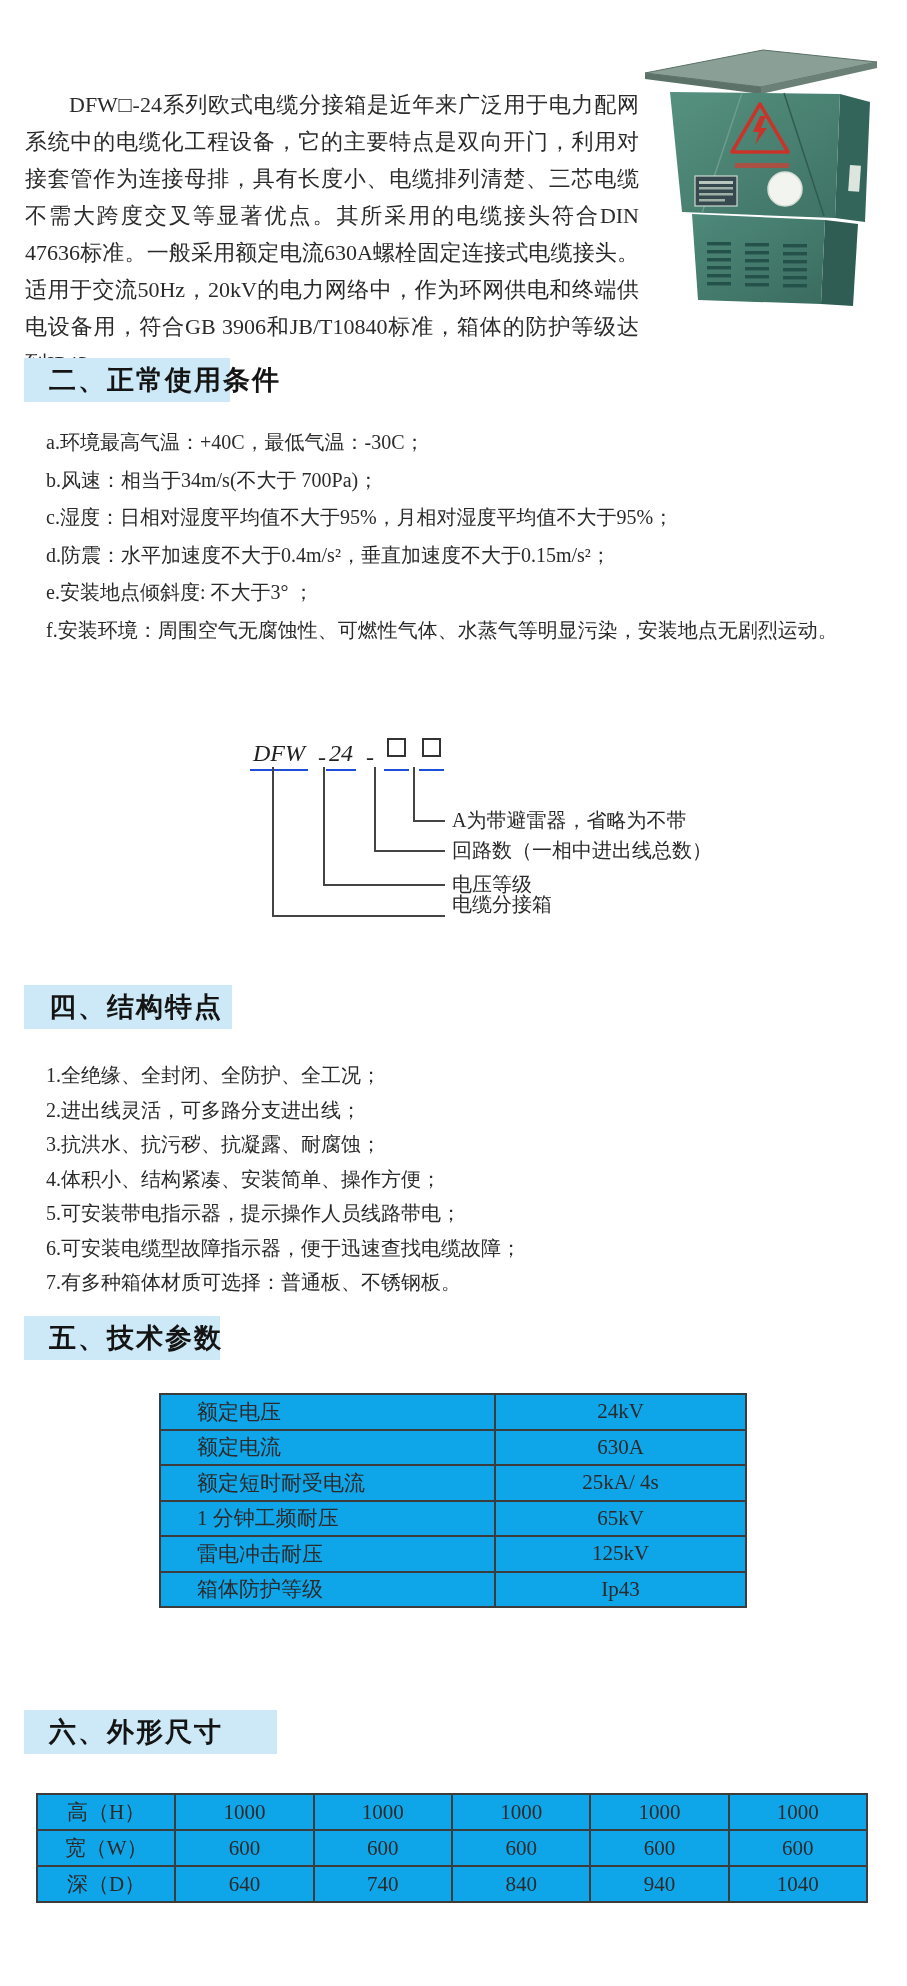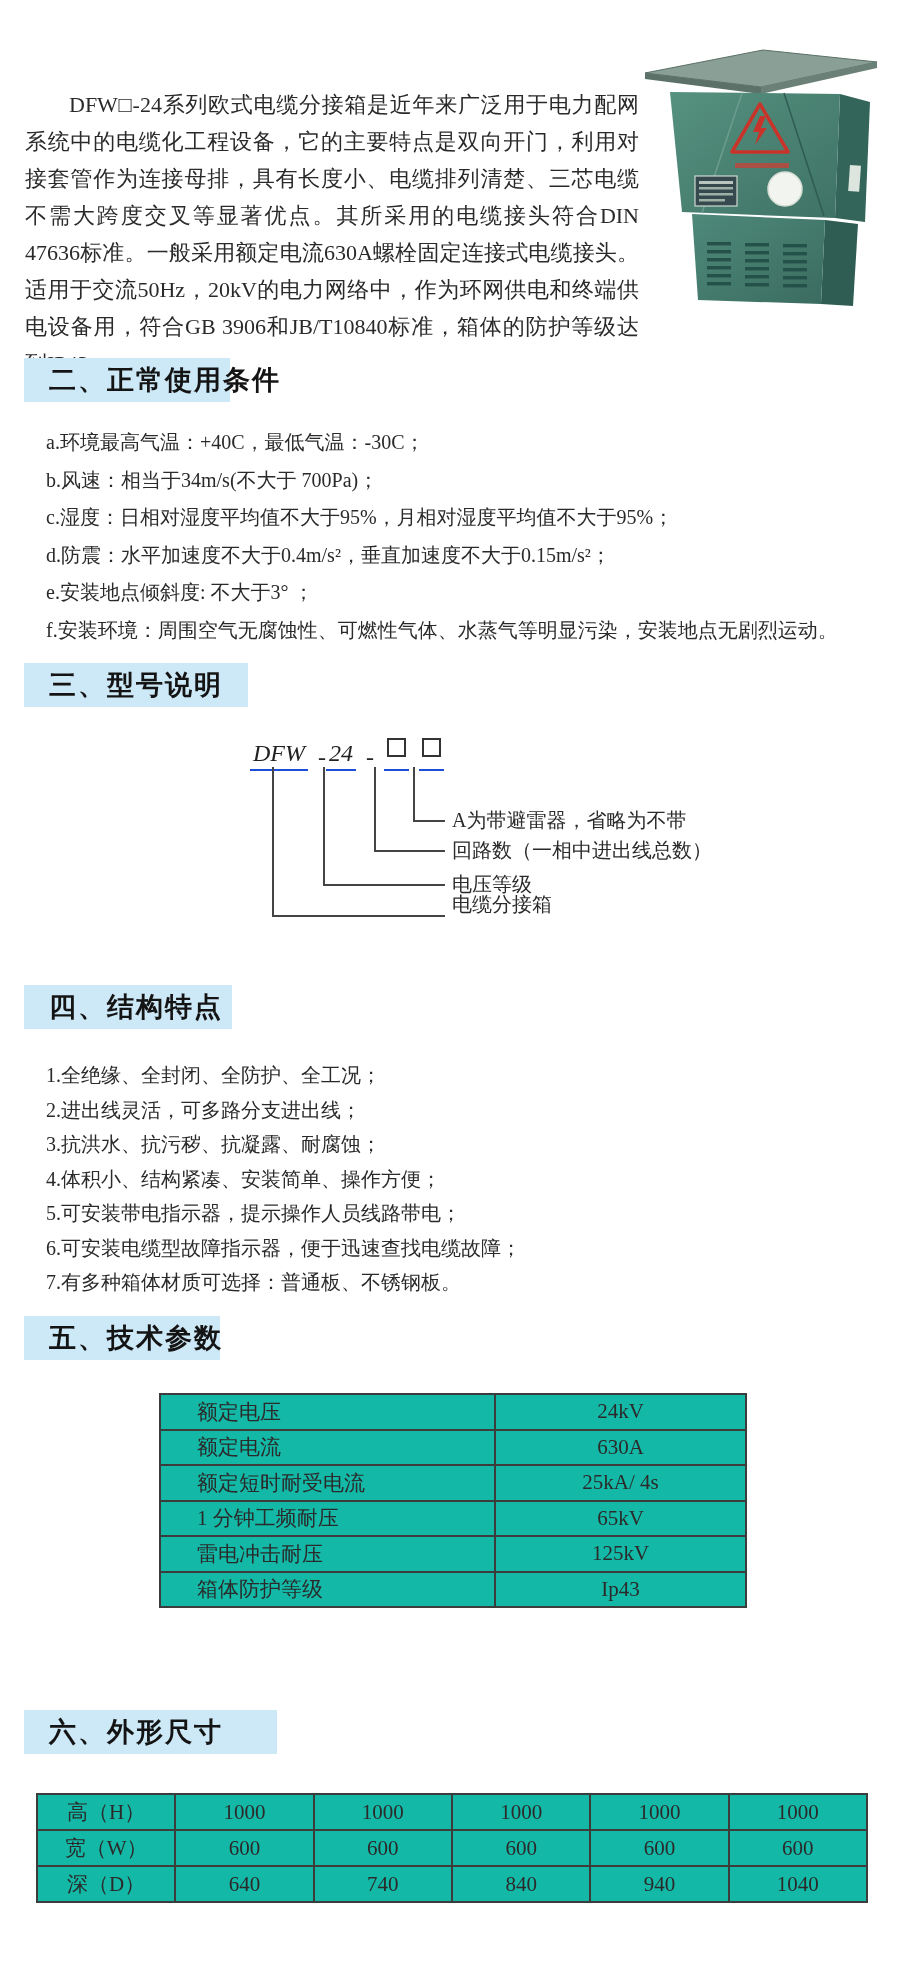--- a/index.html
+++ b/index.html
@@ -24,21 +24,21 @@
 
   
   .diagram{position:absolute;left:0;top:738px;width:907px;height:210px;}
   .model-row{position:absolute;left:250px;top:0;display:flex;align-items:flex-end;font-size:24px;color:#222;}
   .useg{border-bottom:2px solid #1d4ed8;padding:0 3px 2px 3px;font-style:italic;}
   .mgap{margin-left:10px;}
   .pbox{display:inline-block;width:15px;height:15px;border:2px solid #333;margin-bottom:4px;background:#fff;}
   .conn{position:absolute;border-left:2px solid #444;border-bottom:2px solid #444;}
   .dlabel{position:absolute;left:452px;font-size:20px;color:#2a2a2a;white-space:nowrap;line-height:24px;}
 
-  table{border-collapse:collapse;background:#14b8a6;}
+  table{border-collapse:collapse;background:#0ea5e9;}
   .tech{position:absolute;left:159px;top:1393px;width:588px;table-layout:fixed;}
   .tech td{border:2px solid #3c3c3c;height:31.5px;font-size:21px;color:#2a2a2a;}
   .tech td.l{width:296px;padding-left:36px;text-align:left;}
   .tech td.v{text-align:center;}
   .dims{position:absolute;left:36px;top:1793px;width:832px;table-layout:fixed;}
   .dims td{border:2px solid #3c3c3c;height:32px;font-size:21px;color:#2a2a2a;text-align:center;white-space:nowrap;}
 
   .photo{position:absolute;left:643px;top:46px;width:237px;height:264px;}
 </style>
 </head>
@@ -119,23 +119,20 @@
   </div>
   <div class="cond-list">
     <div class="li">a.环境最高气温：+40C，最低气温：-30C；</div>
     <div class="li">b.风速：相当于34m/s(不大于 700Pa)；</div>
     <div class="li">c.湿度：日相对湿度平均值不大于95%，月相对湿度平均值不大于95%；</div>
     <div class="li">d.防震：水平加速度不大于0.4m/s²，垂直加速度不大于0.15m/s²；</div>
     <div class="li">e.安装地点倾斜度: 不大于3°  ；</div>
     <div class="li">f.安装环境：周围空气无腐蚀性、可燃性气体、水蒸气等明显污染，安装地点无剧烈运动。</div>
   </div>
 
-  <div class="bar" style="left:24px;top:663px;width:224px;">
-    <span>三、型号说明</span>
-  </div>
 
   <div class="diagram">
     <div class="model-row">
       <span class="useg">DFW</span>
       <span class="mgap">-</span>
       <span class="useg">24</span>
       <span class="mgap">-</span>
       <span class="useg mgap"><span class="pbox"></span></span>
       <span class="useg mgap"><span class="pbox"></span></span>
     </div>

